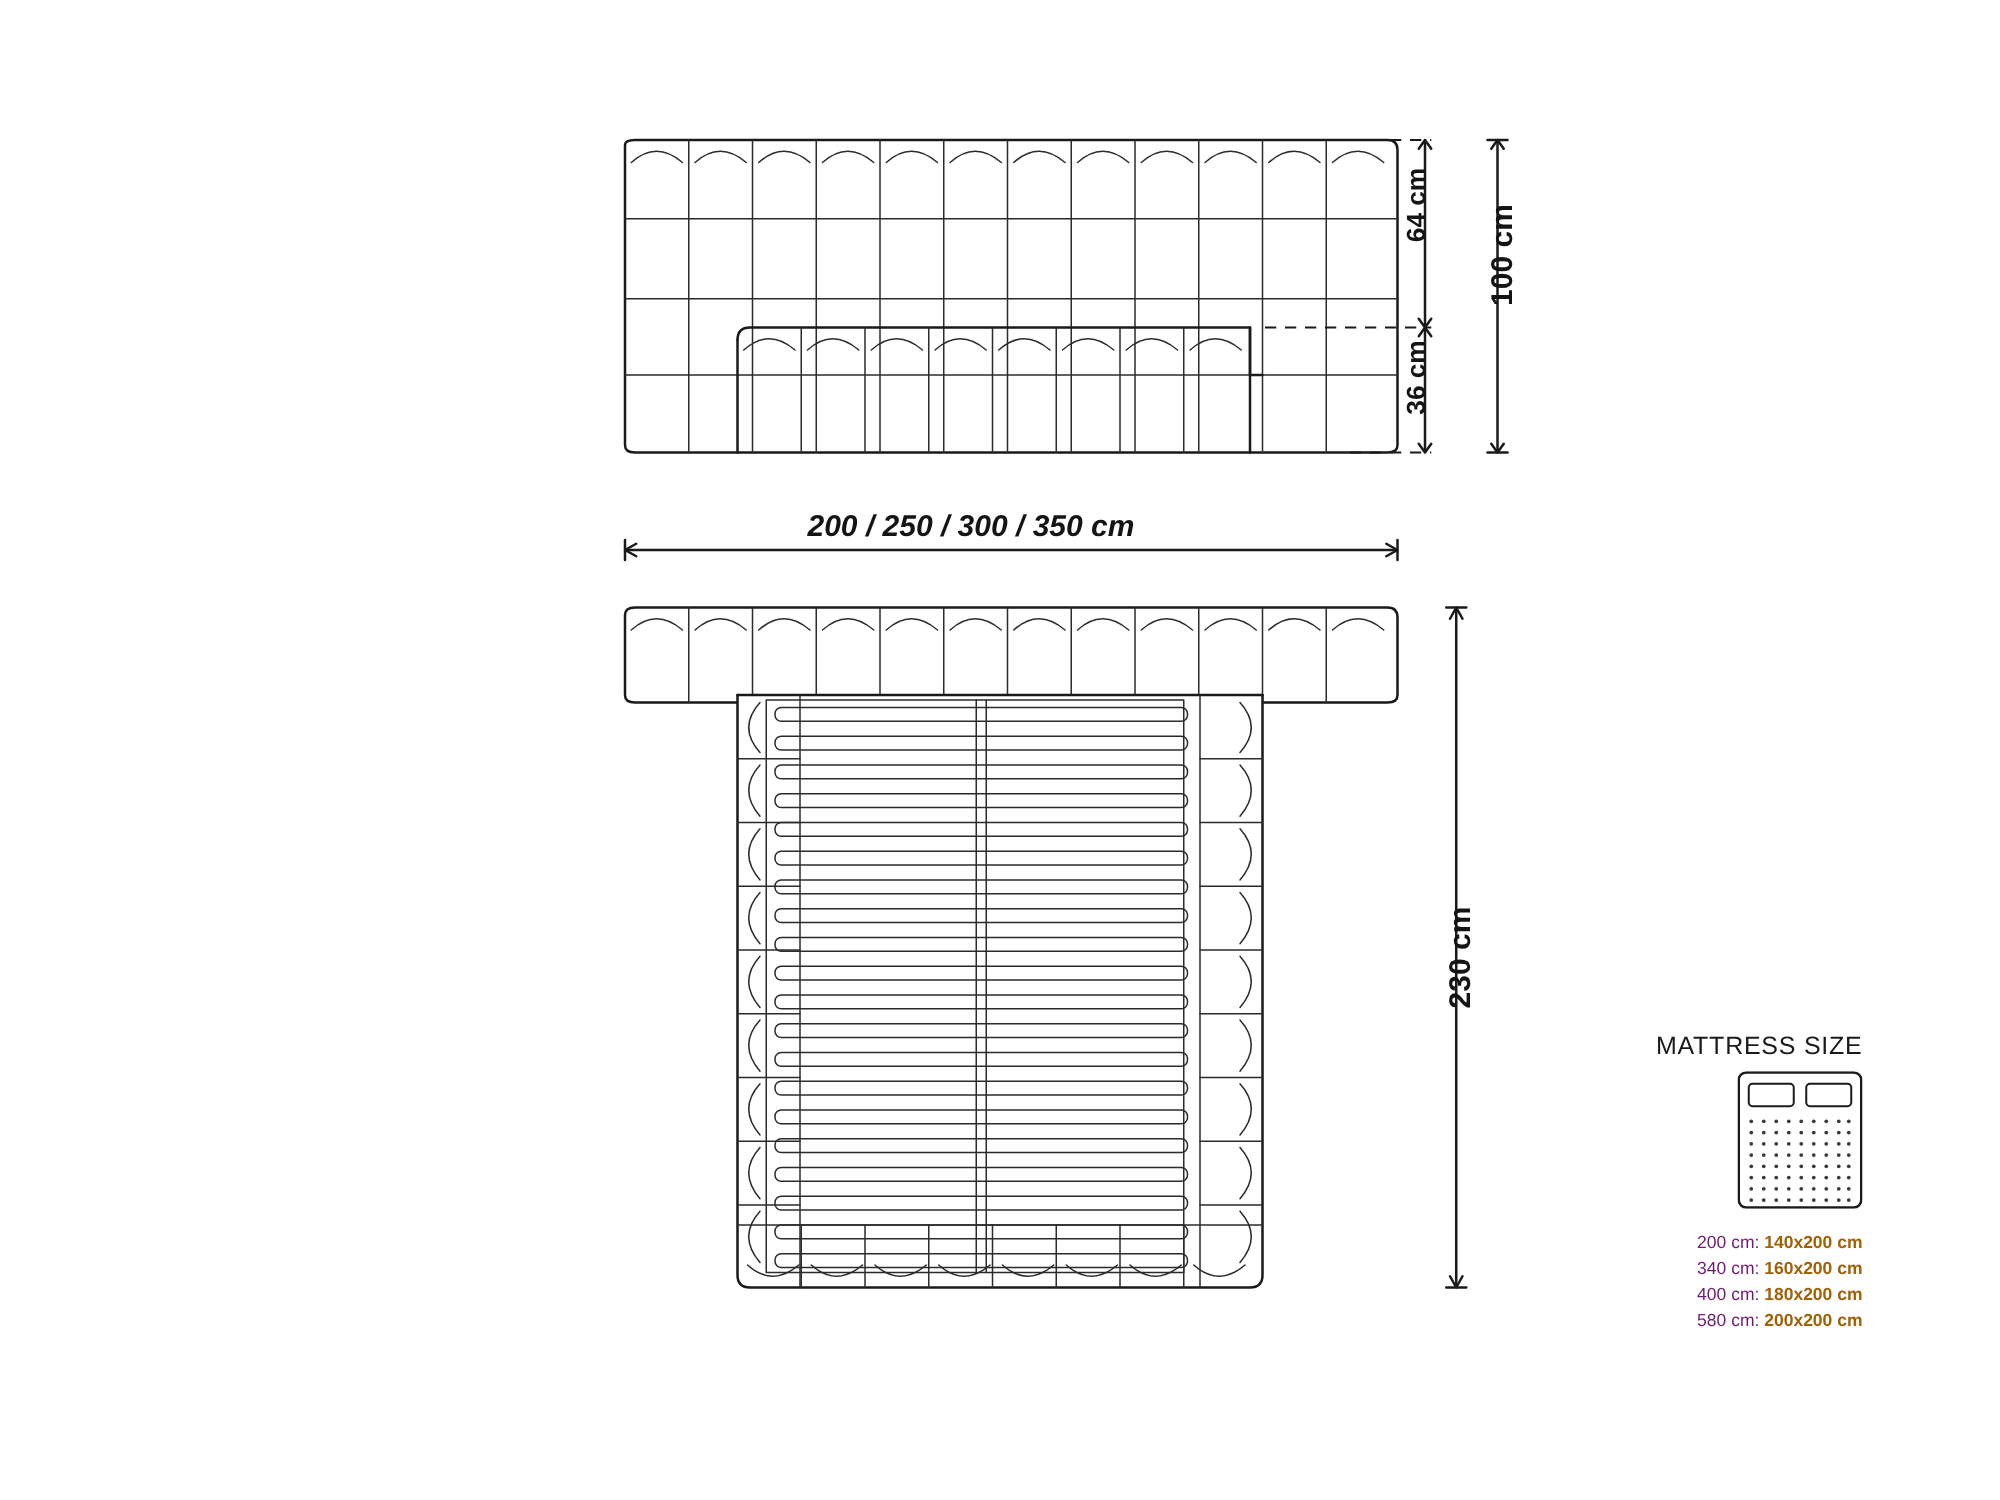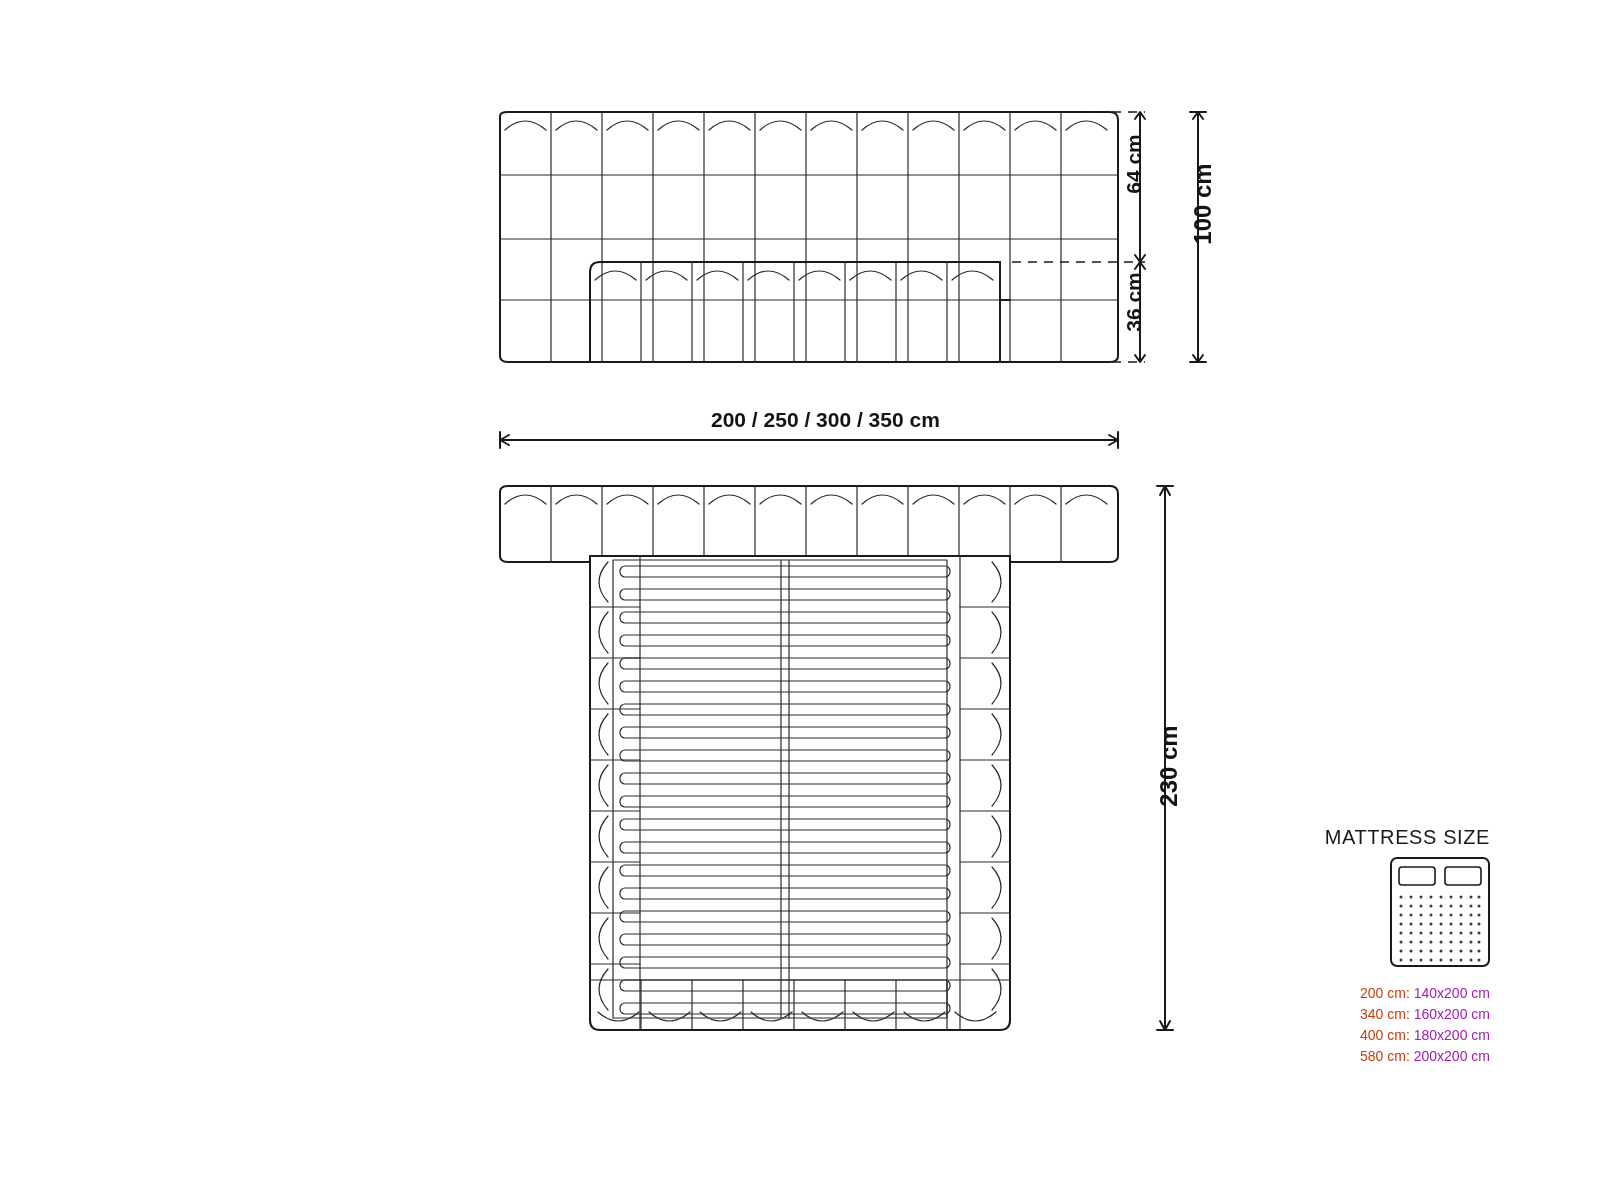--- a/index.html
+++ b/index.html
@@ -33,21 +33,21 @@
     color: #141414;
     white-space: nowrap;
   }
   .rot {
     transform-origin: 50% 50%;
     transform: rotate(-90deg);
   }
   #label-64 { left: 1104px; top: 152px; font-size: 21px; }
   #label-36 { left: 1104px; top: 290px; font-size: 21px; }
   #label-100 { left: 1162px; top: 190px; font-size: 24px; }
-  #label-width { left: 711px; top: 408px; font-size: 21px; }
+  #label-width { left: 646px; top: 408px; font-size: 24px; font-style: italic; }
   #label-230 { left: 1128px; top: 752px; font-size: 24px; }
 
   .legend {
     position: absolute;
     left: 1320px;
     top: 826px;
     width: 170px;
     text-align: right;
   }
   .legend-title {
@@ -62,22 +62,22 @@
   }
   .legend-rows {
     margin-top: 16px;
   }
   .legend-row {
     font-size: 14px;
     line-height: 21px;
     color: #1a1a1a;
     white-space: nowrap;
   }
-  .legend-row .key { color: #c2410c; }
-  .legend-row .val { font-weight: normal; color: #a21caf; }
+  .legend-row .key { color: #701a75; }
+  .legend-row .val { font-weight: bold; color: #a16207; }
 </style>
 </head>
 <body>
 
 <div class="stage">
 
   <svg class="diagram" viewBox="0 0 1600 1200">
     <defs>
       <style>
         .ln { fill:none; stroke:#1a1a1a; stroke-width:2; stroke-linecap:round; stroke-linejoin:round; }

